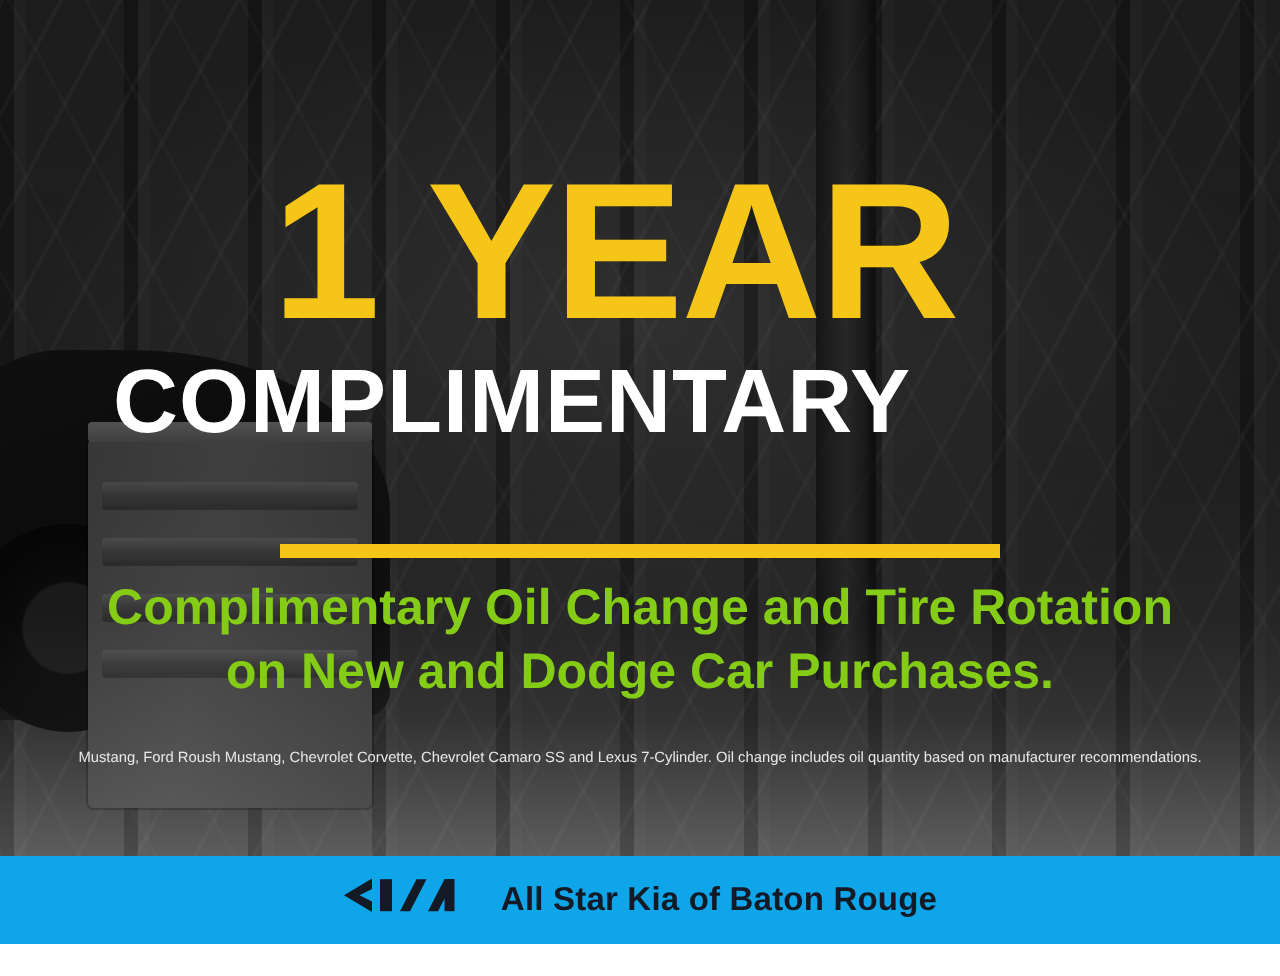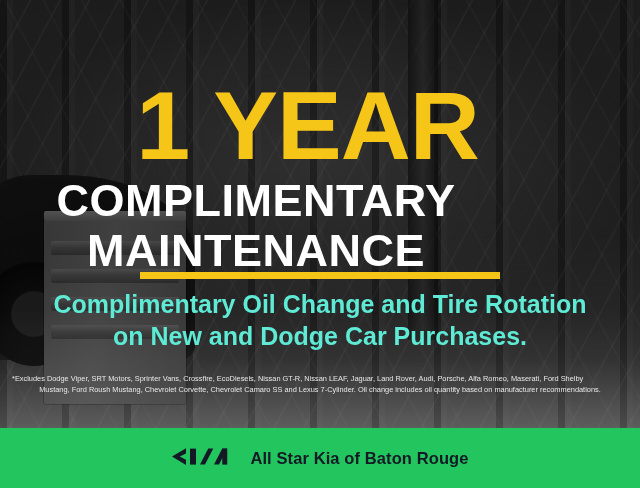--- a/index.html
+++ b/index.html
@@ -154,21 +154,21 @@
     top: 272px;
     width: 360px;
     height: 7px;
     background: #f5c518;
   }
   .offer {
     position: absolute;
     left: 0;
     top: 288px;
     width: 640px;
-    color: #5eead4;
+    color: #84cc16;
     font-size: 25px;
     line-height: 32px;
     font-weight: bold;
   }
 
   
   .disclaimer {
     position: absolute;
     left: 12px;
     top: 374px;
@@ -180,22 +180,22 @@
   }
   .disclaimer div { white-space: nowrap; }
   .disclaimer .dl-1 { text-align: left; }
 
   
   .footer {
     position: absolute;
     left: 0;
     top: 428px;
     width: 640px;
-    height: 60px;
-    background: #22c55e;
+    height: 44px;
+    background: #0ea5e9;
     display: flex;
     align-items: center;
     justify-content: center;
     gap: 17px;
   }
   .kia-logo { display: block; }
   .dealer-name {
     color: #141a25;
     font-size: 16.5px;
     font-weight: bold;
@@ -220,32 +220,30 @@
     </div>
     <div class="lift-post"></div>
     <div class="floor-haze"></div>
     <div class="scrim"></div>
 
     <div class="copy">
       <div class="headline-year">1 YEAR</div>
 
       <div class="headline-sub">
         <div>COMPLIMENTARY</div>
-        <div>MAINTENANCE</div>
       </div>
 
       <div class="divider"></div>
 
       <div class="offer">
         <div>Complimentary Oil Change and Tire Rotation</div>
         <div>on New and Dodge Car Purchases.</div>
       </div>
 
       <div class="disclaimer">
-        <div class="dl-1">*Excludes Dodge Viper, SRT Motors, Sprinter Vans, Crossfire, EcoDiesels, Nissan GT-R, Nissan LEAF, Jaguar, Land Rover, Audi, Porsche, Alfa Romeo, Maserati, Ford Shelby</div>
         <div>Mustang, Ford Roush Mustang, Chevrolet Corvette, Chevrolet Camaro SS and Lexus 7-Cylinder. Oil change includes oil quantity based on manufacturer recommendations.</div>
       </div>
     </div>
   </div>
 
   <div class="footer">
     <span class="kia-logo">
       <svg width="62" height="21" viewBox="0 0 124 42" aria-hidden="true">
         <g fill="#141a25">
 

